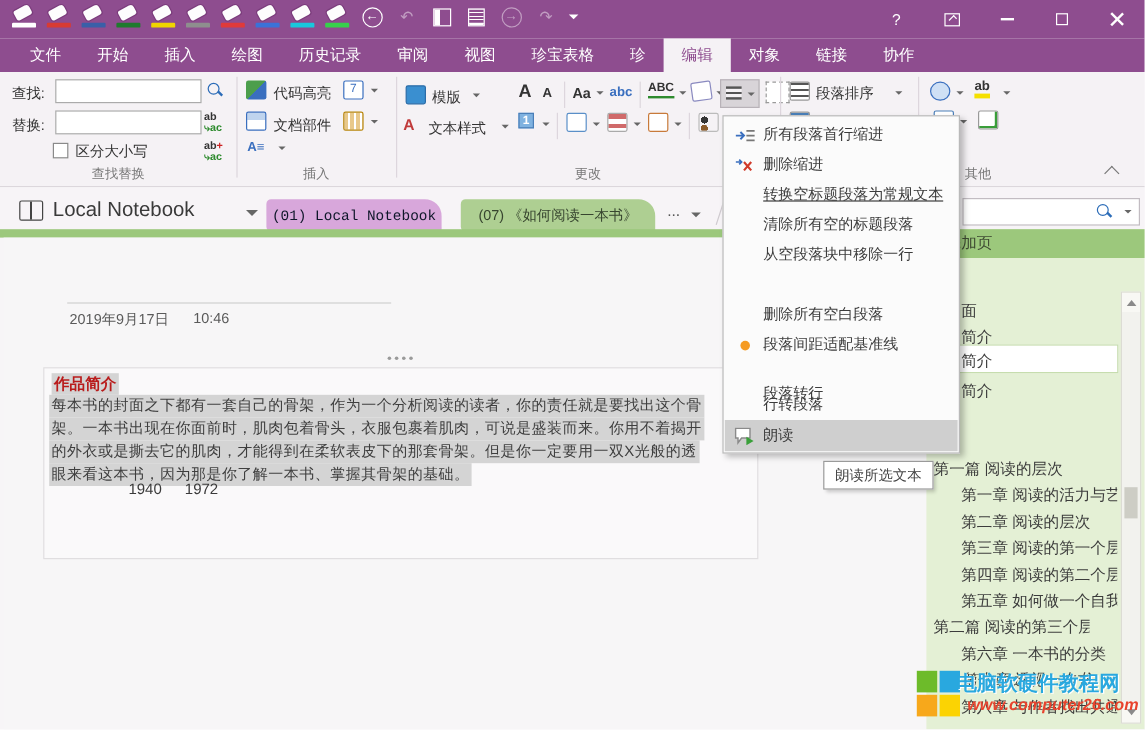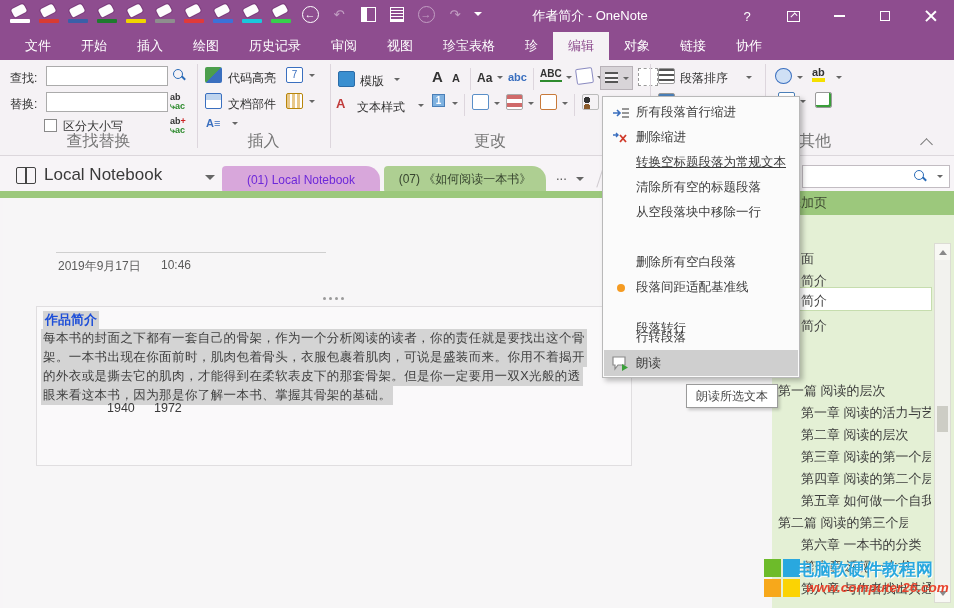--- a/index.html
+++ b/index.html
@@ -31,21 +31,21 @@
   .ic-ribopt::after { content:""; position:absolute; left:4px; top:1px; width:3px; height:5px; border-left:1.4px solid #FFF; border-top:1.4px solid #FFF; transform:rotate(45deg); }
 
   
   .tabrow { position:absolute; left:0; top:32px; width:954px; height:28px; background:#8E4D8F; display:flex; align-items:stretch; padding-left:10px; }
   .rtab { padding:0 15px; display:flex; align-items:center; color:#FFF; font-size:13px; white-space:nowrap; }
   .rtab.active { background:#F5F2F5; color:#8E4D8F; }
 
   
   .ribbon { position:absolute; left:0; top:60px; width:954px; height:96px; background:#F5F2F5; border-bottom:1px solid #DCD7DC; }
   .gsep { position:absolute; top:4px; width:1px; height:84px; background:#DDD6DD; }
-  .glabel { position:absolute; bottom:3px; font-size:16px; color:#777; text-align:center; }
+  .glabel { position:absolute; bottom:3px; font-size:11px; color:#777; text-align:center; }
   .rlabel { position:absolute; font-size:12px; color:#333; white-space:nowrap; }
   .rinput { position:absolute; height:20px; background:#FFF; border:1px solid #ABABAB; font-size:12px; padding:0 4px; }
   .mag { position:relative; width:13px; height:13px; }
   .mag::before { content:""; position:absolute; left:0; top:0; width:8px; height:8px; border:1.8px solid #2B6CB8; border-radius:50%; }
   .mag::after { content:""; position:absolute; left:8px; top:8px; width:5px; height:1.8px; background:#2B6CB8; transform:rotate(45deg); }
   .caret { width:0; height:0; border:3.5px solid transparent; border-top-color:#666; display:inline-block; }
   .chk { position:absolute; width:13px; height:13px; border:1px solid #8A8A8A; background:#FFF; }
   .repl { position:absolute; font-size:9px; line-height:9px; font-weight:bold; }
   .repl .t { color:#333; } .repl .b { color:#2E8B2E; } .repl .plus { color:#CC2222; }
   .miniicon { position:absolute; width:17px; height:16px; border-radius:2px; }
@@ -65,21 +65,21 @@
   .searchbox { position:absolute; left:802px; top:165px; width:148px; height:23px; background:#FFF; border:1px solid #C2BCC2; }
 
   
   .content { position:absolute; left:3px; top:198px; width:769px; height:410px; background:#F7F6F7; }
   .pgtitle { position:absolute; left:55px; top:14px; font-family:"DejaVu Serif","Liberation Serif",serif; font-size:27px; color:#3A3A3A; }
   .titlerule { position:absolute; left:53px; top:54px; width:270px; height:1px; background:#CFCFCF; }
   .pgdate { position:absolute; top:60px; font-size:12px; color:#5A5A5A; }
   .handle { position:absolute; left:320px; top:99px; display:flex; gap:3px; }
   .handle i { width:3px; height:3px; background:#9A9A9A; border-radius:50%; }
   .outline { position:absolute; left:33px; top:108px; width:596px; height:160px; background:#FAF9FA; border:1px solid #E0DEE0; }
-  .oheading { position:absolute; left:6px; top:4px; font-size:13px; font-weight:bold; color:#1d4ed8; background:#D4D4D4; padding:0 2px; }
+  .oheading { position:absolute; left:6px; top:4px; font-size:13px; font-weight:bold; color:#b91c1c; background:#D4D4D4; padding:0 2px; }
   .oline { position:absolute; left:4px; font-size:12.5px; color:#3E3E3E; background:#D4D4D4; white-space:nowrap; overflow:hidden; max-width:588px; padding:1px 2px; letter-spacing:.4px; }
   .years { position:absolute; top:196px; font-size:12.5px; color:#3A3A3A; }
 
   
   .sidebar { position:absolute; left:772px; top:191px; width:182px; height:417px; background:#E4F0D5; }
   .addpage { position:absolute; left:0; top:0; width:182px; height:24px; background:#9CC87C; color:#3E4A32; font-size:13px; display:flex; align-items:center; padding-left:16px; }
   .pgitem { position:absolute; font-size:13px; color:#3C3C3C; white-space:nowrap; overflow:hidden; max-width:130px; }
   .pgsel { position:absolute; left:2px; top:96px; width:158px; height:24px; background:#FFF; border:1px solid #C6DDAE; }
   .sscroll { position:absolute; left:162px; top:52px; width:17px; height:360px; background:#F2F2EE; border:1px solid #DCDCD4; }
   .sbtn { position:absolute; left:0; width:15px; height:16px; background:#F8F8F4; display:flex; align-items:center; justify-content:center; }
@@ -161,21 +161,20 @@
         </span>
       <span class="qbtn">
           <span class="docicon"></span>
         </span>
       <span class="qbtn dim">
           <span class="circ">→</span>
         </span>
       <span class="qbtn dim">↷</span>
       <span class="qat-caret"></span>
     </div>
-    <div class="win-title">作者简介 - OneNote</div>
     <div class="win-controls">
       <div class="wbtn">?</div>
       <div class="wbtn">
           <span class="ic-ribopt"></span>
         </div>
       <div class="wbtn">
           <span class="ic-min"></span>
         </div>
       <div class="wbtn">
           <span class="ic-max"></span>
@@ -280,21 +279,21 @@
     <span class="miniicon" style="left:788px;top:54px;width:11px;height:14px;border:1.5px solid #B88A3A;background:#FFF;"></span>
     <span class="glabel" style="left:765px;width:100px;">其他</span>
 
     <span class="chev" style="left:922px;top:80px;transform:rotate(45deg);"></span>
   </div>
 
   <div class="navbar">
     <span class="bookicon" style="left:16px;top:11px;"></span>
     <span class="nbname" style="left:44px;top:9px;">Local Notebook</span>
     <span class="caret" style="position:absolute;left:205px;top:19px;border-width:5px;"></span>
-    <div class="sectab" style="left: 222px; top: 10px; width: 158px; background: rgb(216, 167, 219); color: #6d28d9;">
+    <div class="sectab" style="left: 222px; top: 10px; width: 146px; background: rgb(216, 167, 219); color: #0f172a; font-family: Liberation Mono, monospace;">
       <span>(01) Local Notebook</span>
     </div>
     <div class="sectab" style="left: 384px; top: 10px; width: 162px; background: rgb(174, 207, 146); color: rgb(55, 69, 47);">
       <span>(07) 《如何阅读一本书》</span>
     </div>
     <span class="rlabel" style="left:556px;top:12px;font-size:13px;color:#555;">...</span>
     <span class="caret" style="position:absolute;left:576px;top:21px;border-width:4.5px;"></span>
     <span class="ghost" style="left:600px;top:8px;"></span>
     <span class="ghost" style="left:612px;top:8px;"></span>
     <span class="ghost" style="left:624px;top:8px;"></span>

